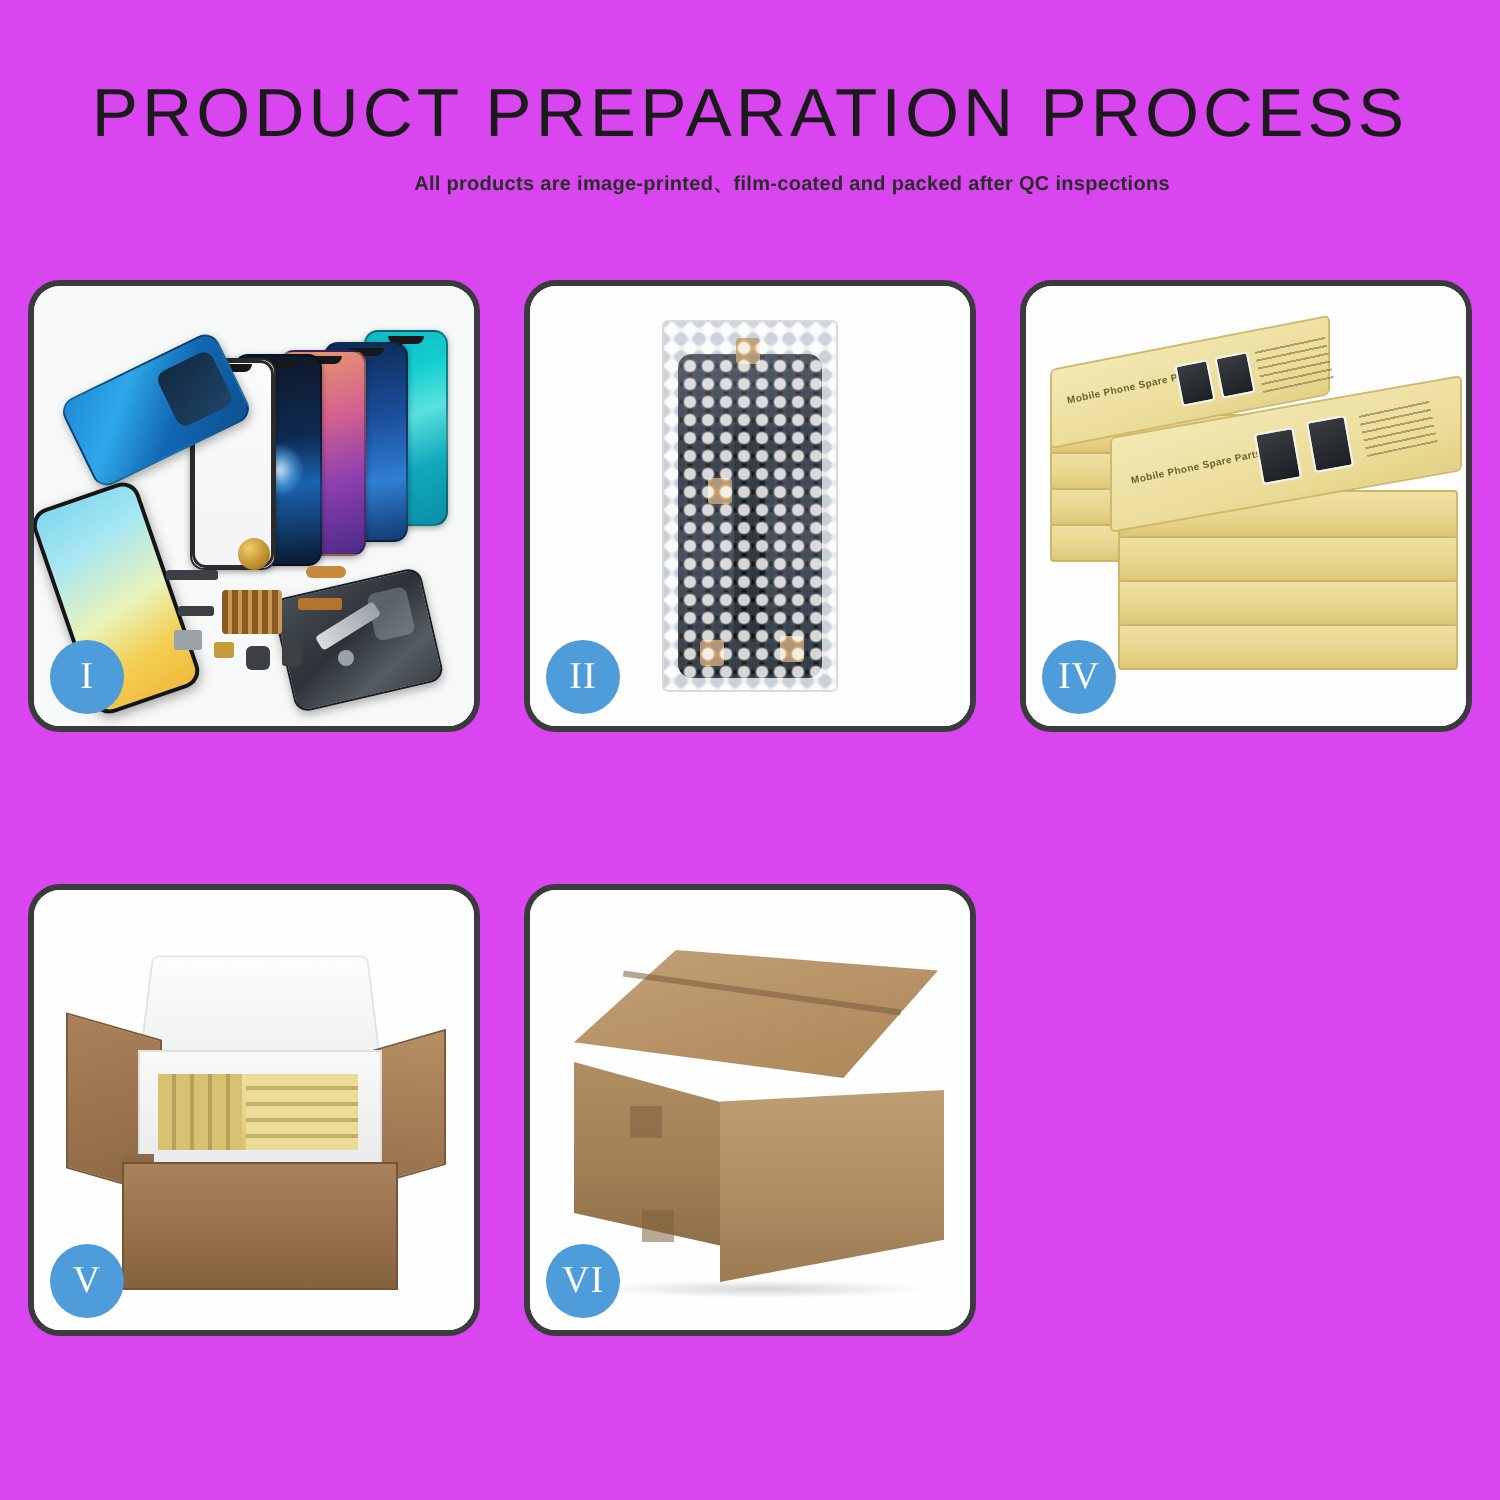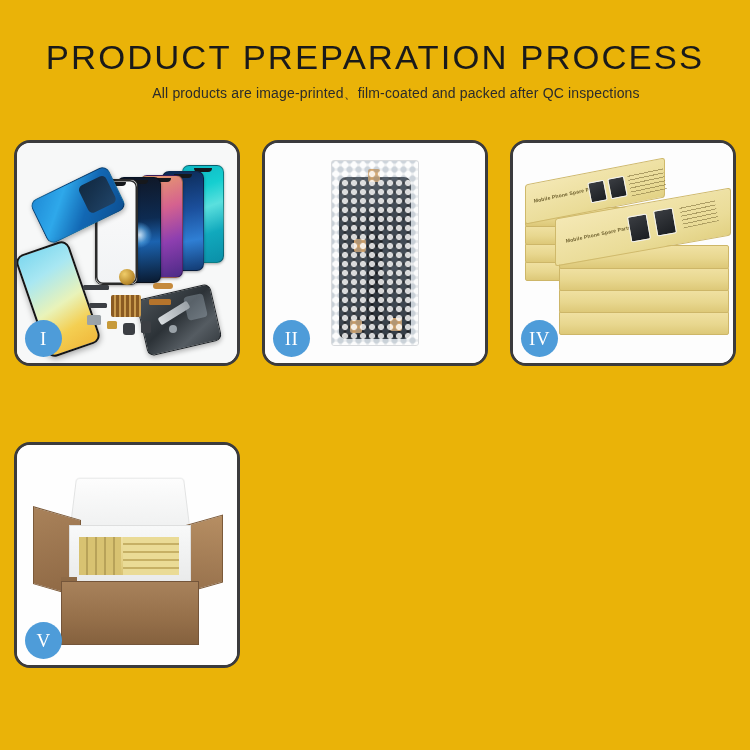--- a/index.html
+++ b/index.html
@@ -11,21 +11,21 @@
     width: 750px;
     height: 750px;
     font-family: "Liberation Sans", sans-serif;
     overflow: hidden;
     position: relative;
   }
   .page {
     width: 750px;
     height: 750px;
     position: relative;
-    background: #eab308;
+    background: #d946ef;
   }
 
   
   .header {
     position: absolute;
     top: 0; left: 0;
     width: 750px;
     text-align: center;
   }
   .title {
@@ -36,22 +36,22 @@
     font-weight: 500;
     letter-spacing: 2.0px;
     color: #1a1a1a;
     line-height: 1.05;
     transform: scaleX(1.02);
   }
   .subtitle {
     margin: 0;
     padding-top: 9px;
     font-family: "Liberation Sans", sans-serif;
-    font-size: 14px;
-    font-weight: 400;
+    font-size: 10px;
+    font-weight: 700;
     letter-spacing: 0.15px;
     color: #2b2b2b;
     padding-left: 42px;
   }
 
   
   .grid {
     position: absolute;
     top: 140px;
     left: 14px;
@@ -484,15 +484,27 @@
         <div class="v-flapL"></div>
         <div class="v-flapR"></div>
         <div class="v-foambody"></div>
         <div class="v-inner"></div>
         <div class="v-frontside"></div>
         <div class="v-front"></div>
       </div>
       <div class="badge">V</div>
     </div>
 
+    <div class="panel">
+      <div class="panel-inner p6">
+        <div class="c-top"></div>
+        <div class="c-seam"></div>
+        <div class="c-left"></div>
+        <div class="c-right"></div>
+        <div class="c-tape1"></div>
+        <div class="c-tape2"></div>
+        <div class="c-shadow"></div>
+      </div>
+      <div class="badge">VI</div>
+    </div>
 
   </div>
 </div>
 
 </body></html>

